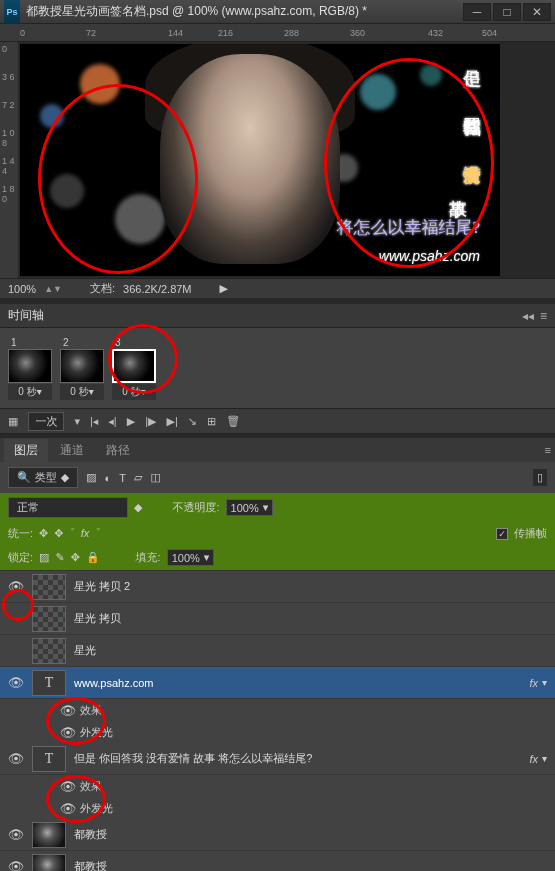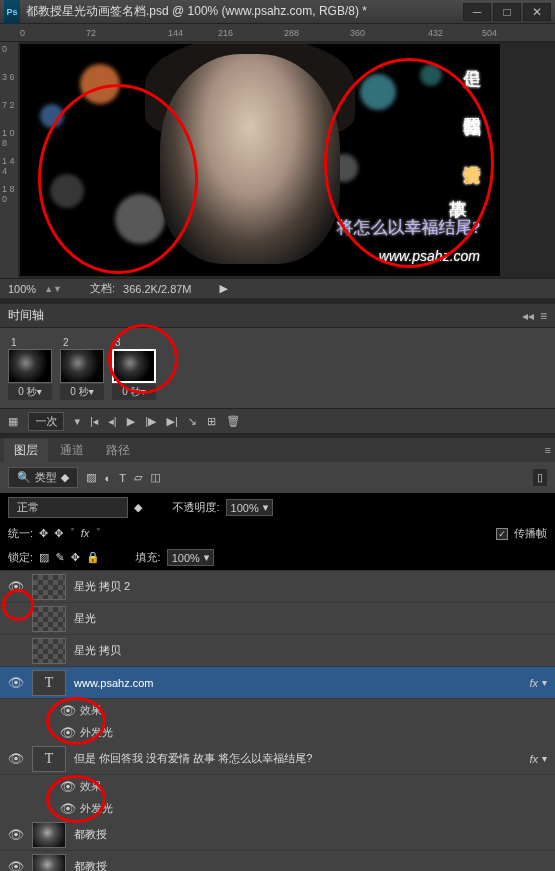--- a/index.html
+++ b/index.html
@@ -35,21 +35,21 @@
 .frame.sel .frame-thumb{border:2px solid #fff}
 .frame-time{font-size:10px;color:#ccc;background:#333;padding:1px 3px;margin-top:1px}
 .tl-ctrl{background:#3a3a3a;height:26px;display:flex;align-items:center;padding:0 8px;gap:10px;border-top:1px solid #222;border-bottom:1px solid #222}
 .tl-ctrl .i{color:#bbb;font-size:11px}
 .sel-dd{background:#2a2a2a;padding:1px 6px;border:1px solid #555;font-size:11px}
 .layers-tabs{background:#383838;height:24px;display:flex;align-items:center;padding:0 4px;gap:2px}
 .tab{padding:3px 10px;font-size:12px;color:#999}
 .tab.active{background:#424242;color:#ddd}
 .layers-toolbar{background:#424242;padding:5px 8px;display:flex;align-items:center;gap:8px}
 .dd{background:#2a2a2a;border:1px solid #555;padding:2px 8px;font-size:11px;display:flex;align-items:center;gap:4px}
-.layers-row{background:#000000;padding:4px 8px;display:flex;align-items:center;gap:6px;font-size:11px}
+.layers-row{background:#4d7c0f;padding:4px 8px;display:flex;align-items:center;gap:6px;font-size:11px}
 .slider-box{display:flex;align-items:center;background:#2a2a2a;border:1px solid #555;padding:1px 4px}
 .layers-list{background:#424242}
 .layer{display:flex;align-items:center;height:32px;border-bottom:1px solid #383838;padding-right:8px}
 .layer.sel{background:#2d5a8a}
 .eye{width:32px;display:flex;justify-content:center;color:#ccc;font-size:13px}
 .thumb{width:34px;height:26px;border:1px solid #666;margin-right:8px;position:relative;overflow:hidden}
 .thumb.checker{background:repeating-conic-gradient(#555 0 25%,#3a3a3a 0 50%) 0 0/10px 10px}
 .thumb.t{background:#3a3a3a;color:#ccc;display:flex;align-items:center;justify-content:center;font-size:14px;font-family:serif}
 .thumb.img::after{content:"";position:absolute;inset:0;background:radial-gradient(circle at 45% 40%,#aaa 0%,#555 30%,#111 80%)}
 .lname{flex:1;font-size:11px;color:#ddd}
@@ -224,26 +224,26 @@
 
 <div class="layers-list" style="position:relative">
   <div class="layer">
     <div class="eye">👁</div>
     <div class="thumb checker"></div>
     <div class="lname">星光 拷贝 2</div>
   </div>
   <div class="layer">
     <div class="eye"></div>
     <div class="thumb checker"></div>
-    <div class="lname">星光</div>
+    <div class="lname">星光 拷贝</div>
   </div>
   <div class="layer">
     <div class="eye"></div>
     <div class="thumb checker"></div>
-    <div class="lname">星光 拷贝</div>
+    <div class="lname">星光</div>
   </div>
   <div class="layer sel">
     <div class="eye">👁</div>
     <div class="thumb t">T</div>
     <div class="lname">www.psahz.com</div>
     <span class="fx">fx</span>
       <span class="chev">▾</span>
   </div>
   <div class="sublayer">
       <div class="eye">👁</div>

